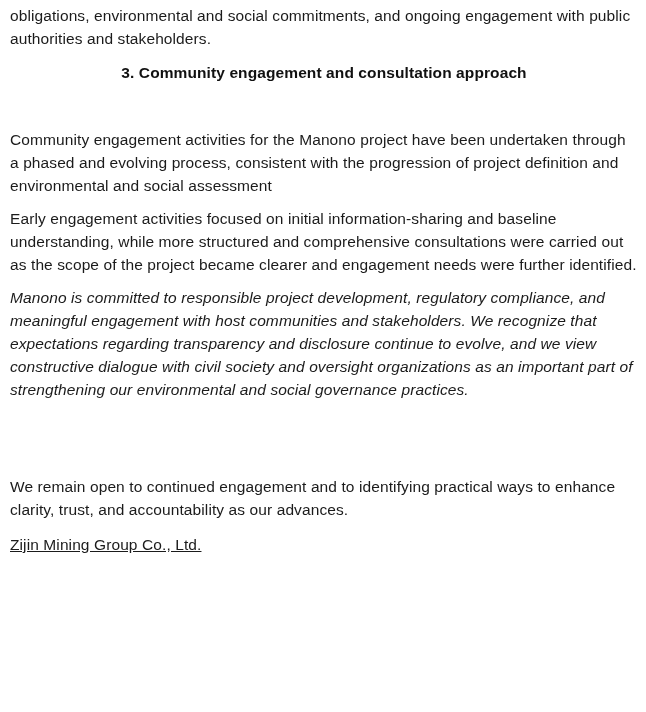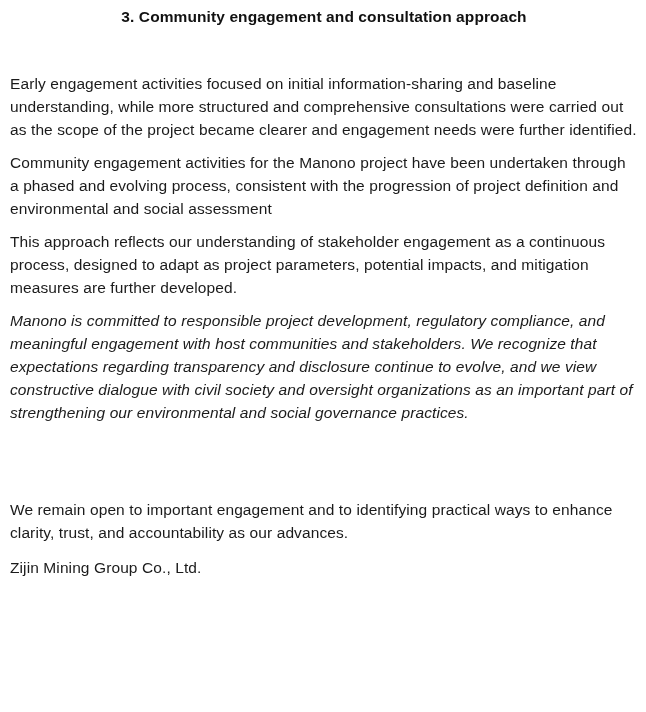--- a/index.html
+++ b/index.html
@@ -43,36 +43,37 @@
     font-style: italic;
   }
   .para-closing {
     margin: 0 0 12px 0;
   }
   .para-signoff {
     margin: 0 0 43px 0;
   }
   .para-signature {
     margin: 0;
+    text-decoration: underline;
   }
 </style>
 </head>
 <body>
 
 <div class="page">
 
+  <p class="para-intro">obligations, environmental and social commitments, and ongoing engagement with public authorities and stakeholders.</p>
 
   <p class="section-heading">3. Community engagement and consultation approach</p>
 
+  <p class="para">Community engagement activities for the Manono project have been undertaken through a phased and evolving process, consistent with the progression of project definition and environmental and social assessment</p>
+
   <p class="para">Early engagement activities focused on initial information-sharing and baseline understanding, while more structured and comprehensive consultations were carried out as the scope of the project became clearer and engagement needs were further identified.</p>
 
-  <p class="para">Community engagement activities for the Manono project have been undertaken through a phased and evolving process, consistent with the progression of project definition and environmental and social assessment</p>
-
-  <p class="para">This approach reflects our understanding of stakeholder engagement as a continuous process, designed to adapt as project parameters, potential impacts, and mitigation measures are further developed.</p>
 
   <p class="para-body-last">Manono is committed to responsible project development, regulatory compliance, and meaningful engagement with host communities and stakeholders. We recognize that expectations regarding transparency and disclosure continue to evolve, and we view constructive dialogue with civil society and oversight organizations as an important part of strengthening our environmental and social governance practices.</p>
 
-  <p class="para-closing">We remain open to important engagement and to identifying practical ways to enhance clarity, trust, and accountability as our advances.</p>
+  <p class="para-closing">We remain open to continued engagement and to identifying practical ways to enhance clarity, trust, and accountability as our advances.</p>
 
 
   <p class="para-signature">Zijin Mining Group Co., Ltd.</p>
 
 </div>
 
 </body></html>

